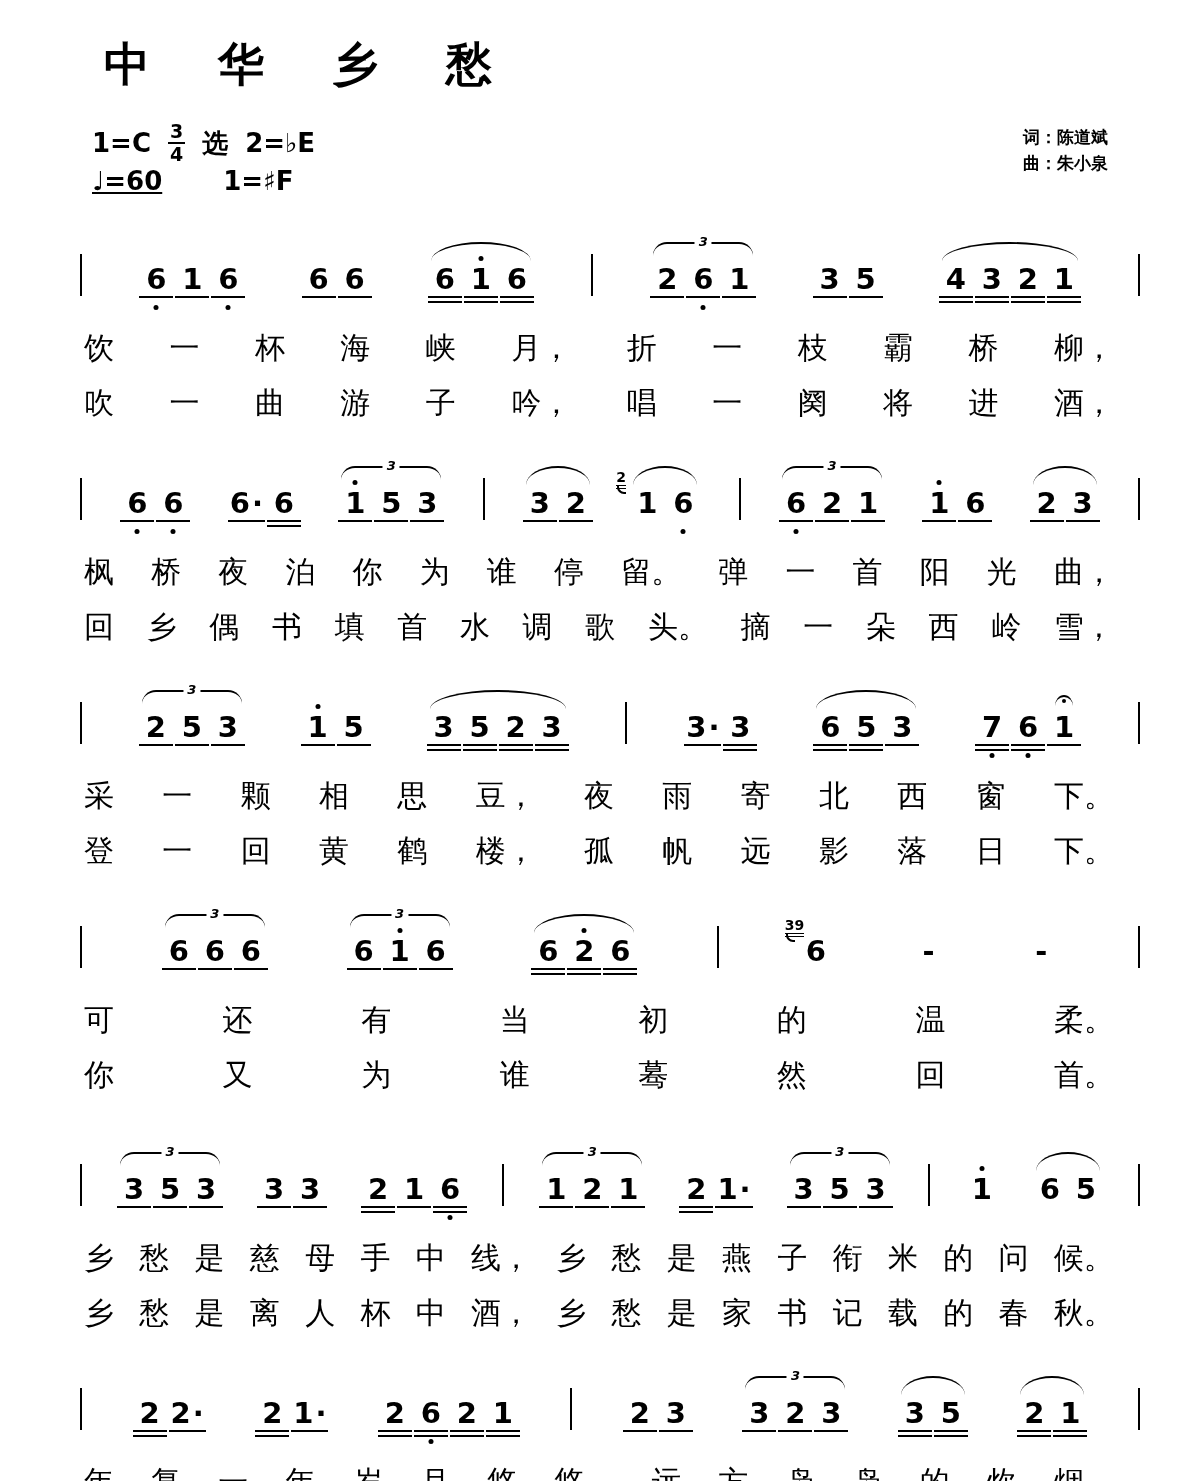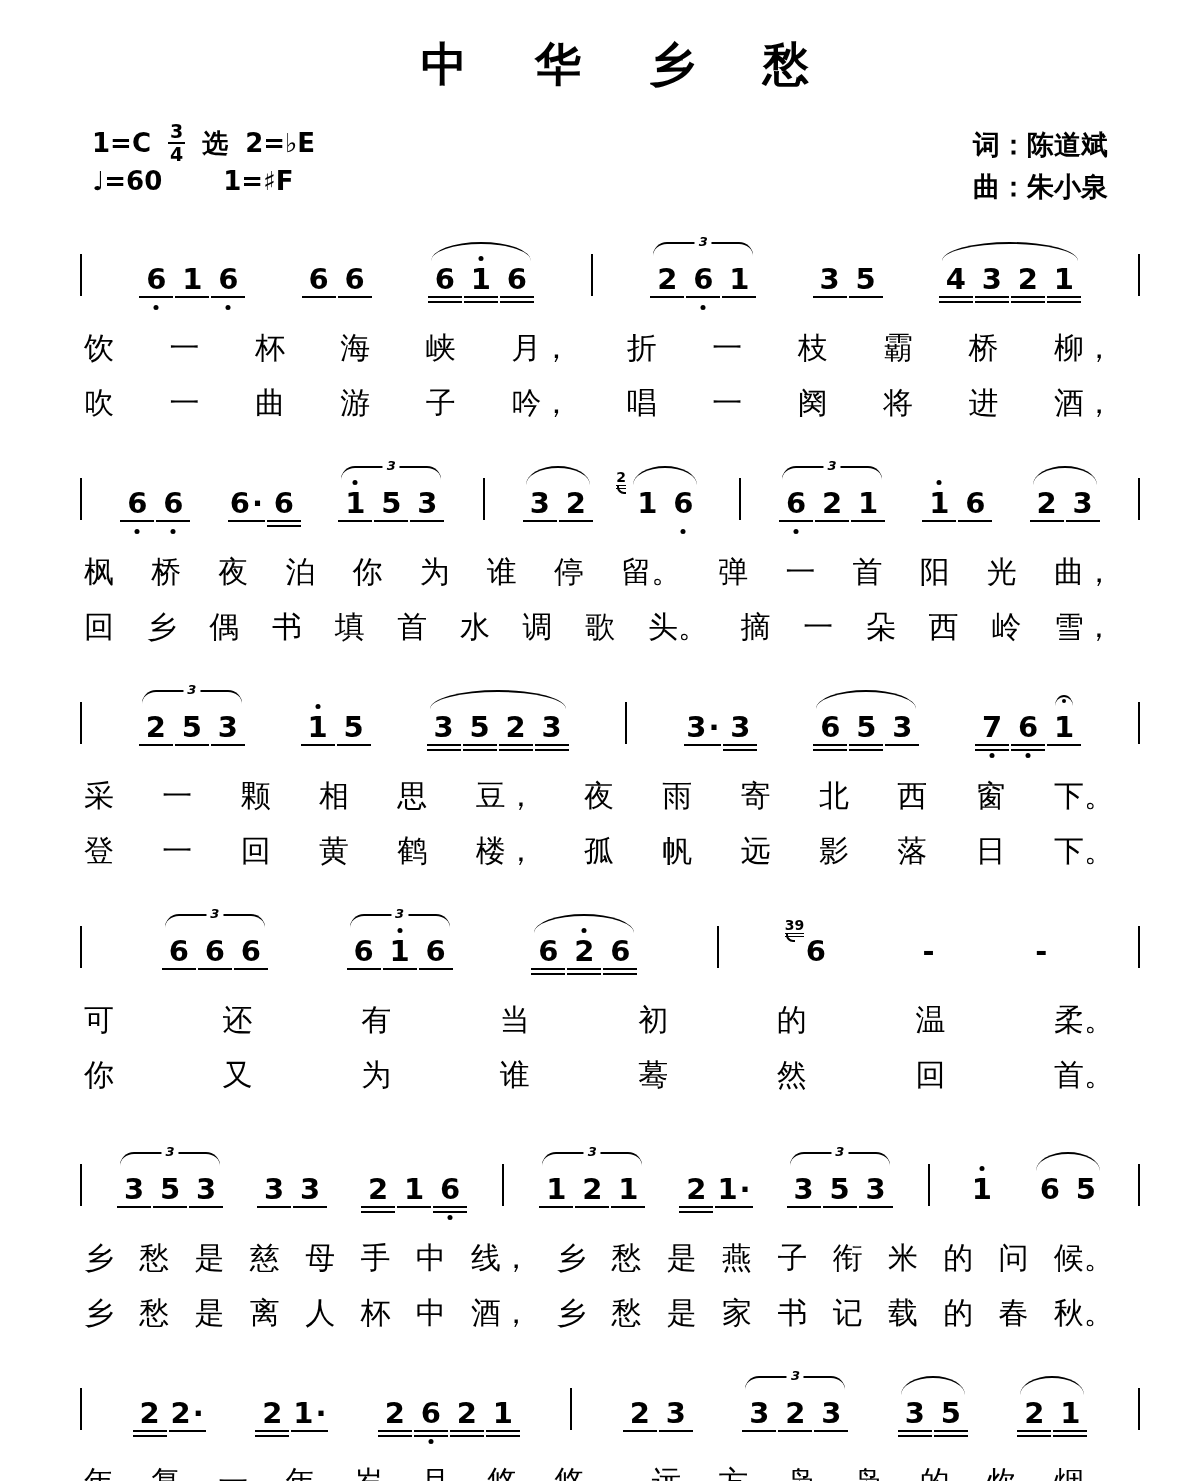--- a/index.html
+++ b/index.html
@@ -1,29 +1,29 @@
 <!DOCTYPE html>
 <html><head>
 <meta charset="utf-8">
 <style>
   html,body{margin:0;padding:0;background:#ffffff;}
   body{width:1200px;min-height:1481px;color:#000;font-family:"DejaVu Sans",sans-serif;}
   .page{padding:26px 48px 40px 78px;position:relative;}
 
   
-  .title{font-size:46px;font-weight:700;text-align:center;letter-spacing:26px;margin:8px 0 28px 26px;font-family:"DejaVu Sans",sans-serif;}
+  .title{font-size:46px;font-weight:700;letter-spacing:26px;margin:8px 0 28px 26px;font-family:"DejaVu Sans",sans-serif;}
 
   
   .hdr{position:relative;height:96px;margin-bottom:6px;}
   .hdr-left{position:absolute;left:14px;top:0;font-weight:700;font-size:26px;}
   .hl1,.hl2{display:flex;align-items:center;gap:17px;height:38px;}
   .frac{display:inline-flex;flex-direction:column;align-items:center;font-size:19px;line-height:1;font-weight:700;}
   .frac .ft{border-bottom:2px solid #000;padding:0 2px 1px;}
   .frac .fb{padding-top:1px;}
-  .hdr-right{position:absolute;right:44px;top:0;font-size:27px;font-weight:600;text-align:left;line-height:1.55;font-family:"DejaVu Serif",serif;}
+  .hdr-right{position:absolute;right:44px;top:0;font-size:17px;font-weight:600;text-align:left;line-height:1.55;font-family:"DejaVu Serif",serif;}
 
   
   .system{margin-bottom:26px;}
   .system:nth-child(5){margin-top:40px;}
   .system:nth-child(7){margin-top:44px;}
   .notes-row{display:flex;align-items:flex-end;justify-content:space-between;width:1064px;padding-bottom:18px;min-height:70px;}
   .cell{display:flex;flex-direction:column;align-items:stretch;}
   .over{height:17px;margin:0 4px 3px;position:relative;}
   .over.slur{border-top:2px solid #000;border-radius:50% 50% 0 0/100% 100% 0 0;}
   .over.tri{border-top:2px solid #000;border-radius:14px 14px 0 0;}
@@ -60,21 +60,21 @@
       <div class="hl1">
         <span>1=C</span>
         <span class="frac">
           <span class="ft">3</span>
           <span class="fb">4</span>
         </span>
         <span>选</span>
         <span>2=♭E</span>
       </div>
       <div class="hl2">
-        <span style="margin-right:44px;">♩=60</span>
+        <span style="margin-right:44px;text-decoration:underline;">♩=60</span>
         <span>1=♯F</span>
       </div>
     </div>
     <div class="hdr-right">
       <div>词：陈道斌</div>
       <div>曲：朱小泉</div>
     </div>
   </div>
 
   <div id="score">

